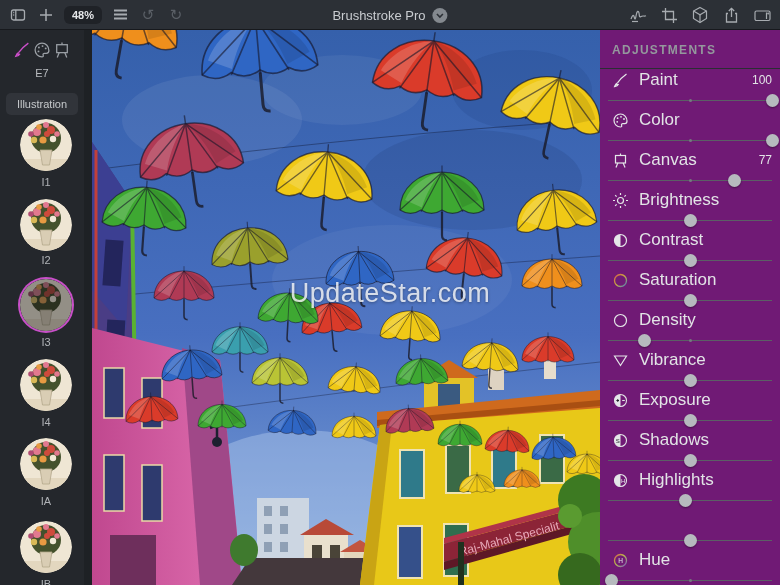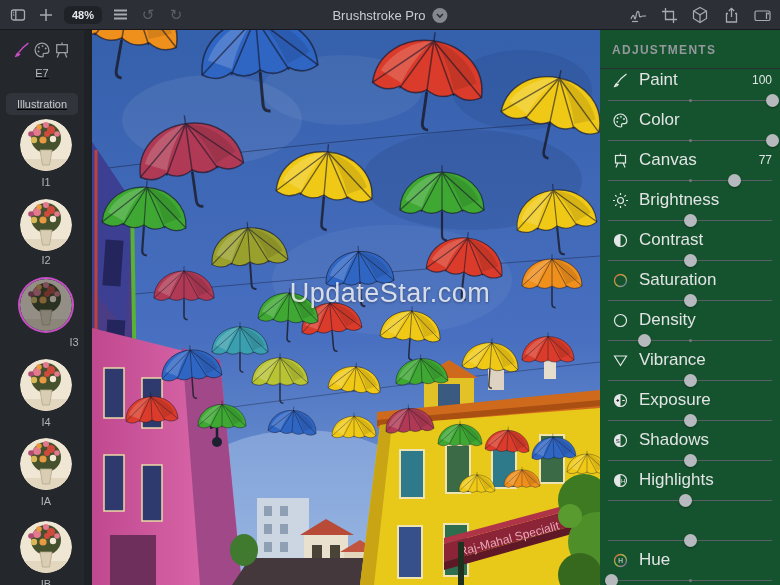--- a/index.html
+++ b/index.html
@@ -20,21 +20,21 @@
   .zoom-pill{background:#1f2227;color:#e6e8ea;font-size:11px;font-weight:bold;
              padding:3px 8px;border-radius:6px;cursor:pointer;}
   .title-wrap{position:absolute;left:50%;top:0;transform:translateX(-50%);height:30px;
               display:flex;align-items:center;gap:7px;cursor:pointer;}
   .title{color:#c9ccd0;font-size:13px;}
   .chev-circle{width:15px;height:15px;border-radius:50%;background:#84898f;display:flex;
                align-items:center;justify-content:center;}
   .chev-circle svg{display:block;}
 
   
-  .sidebar{position:absolute;left:0;top:30px;width:84px;height:555px;background:#24272c;z-index:20;overflow:hidden;text-decoration:underline;}
+  .sidebar{position:absolute;left:0;top:30px;width:84px;height:555px;background:#24272c;z-index:20;overflow:hidden;}
   .tools{display:flex;justify-content:space-between;padding:10px 12px 4px 12px;}
   .tool-btn{width:20px;height:20px;display:flex;align-items:center;justify-content:center;
             color:#9ba0a6;cursor:pointer;}
   .tool-btn.active{color:#cb4fc9;}
   .preset-code{text-align:center;color:#b9bcc0;font-size:11px;margin-top:3px;}
   .cat-pill{margin:14px auto 0 auto;width:72px;background:#31343a;color:#c6c9cc;font-size:11px;
             text-align:center;padding:5px 0;border-radius:5px;cursor:pointer;}
   .thumb{position:absolute;left:20px;width:52px;height:52px;border-radius:50%;overflow:hidden;cursor:pointer;}
   .thumb svg{display:block;}
   .thumb.selected{box-shadow:0 0 0 2px #c84fc8;}
@@ -42,21 +42,21 @@
   .thumb-label{position:absolute;left:0;width:92px;text-align:center;color:#b0b3b7;font-size:11px;}
 
   
   .canvas-area{position:absolute;left:92px;top:30px;width:508px;height:555px;overflow:hidden;background:#3b66b0;cursor:pointer;}
   .canvas-area svg{display:block;}
   .watermark{position:absolute;left:298px;top:263px;transform:translate(-50%,-50%);
              color:rgba(252,252,252,0.8);font-size:27px;letter-spacing:.5px;
              text-shadow:0 1px 3px rgba(0,0,0,.35);white-space:nowrap;pointer-events:none;}
 
   
-  .adj-panel{position:absolute;right:0;top:30px;width:180px;height:555px;background:#14532d;z-index:20;overflow:hidden;}
+  .adj-panel{position:absolute;right:0;top:30px;width:180px;height:555px;background:#701a75;z-index:20;overflow:hidden;}
   .adj-header{color:#94989d;font-size:12px;font-weight:bold;letter-spacing:1.3px;
               padding:13px 12px 11px 12px;border-bottom:1px solid #2b2e33;}
   .adj-row{position:absolute;left:0;width:180px;height:40px;}
   .adj-label-line{position:absolute;left:12px;right:8px;top:8px;height:18px;display:flex;align-items:center;gap:10px;}
   .adj-icon{width:17px;height:17px;color:#e4e6e8;display:flex;align-items:center;justify-content:center;flex:0 0 auto;}
   .adj-name{color:#e2e4e6;font-size:17px;flex:1;}
   .adj-value{color:#e2e4e6;font-size:12px;text-align:right;}
   .track-wrap{position:absolute;left:8px;right:8px;top:37px;height:2px;cursor:pointer;}
   .track-line{position:absolute;left:0;right:0;top:0;height:1px;background:#5b5f65;}
   .track-tick{position:absolute;left:50%;top:-1px;width:3px;height:3px;margin-left:-1.5px;border-radius:50%;background:#75797f;}
@@ -246,21 +246,21 @@
     <circle cx="14" cy="21" r="3.2" fill="#d9b957"></circle>
               <circle cx="26" cy="6" r="3" fill="#e2798f"></circle>
     <circle cx="11" cy="15" r="2.8" fill="#b04a72"></circle>
               <circle cx="27" cy="15" r="3" fill="#cf4a3c"></circle>
     <circle cx="37" cy="15" r="2.8" fill="#e2798f"></circle>
               <circle cx="19" cy="8" r="2.8" fill="#e89a42"></circle>
     <path d="M20 31 h12 l-2.5 15 h-7 Z" fill="#d9cdb4" stroke="#b3a78c" stroke-width="0.8"></path>
   </g>
           </svg>
         </div>
-        <div class="thumb-label" style="top: 306px; margin-left: 28px;">I3</div>
+        <div class="thumb-label" style="top: 306px;">I3</div>
         <div class="thumb" style="top: 329px;">
           <svg width="52" height="52" viewBox="0 0 52 52">
   <defs>
               <clipPath id="thc3">
                 <circle cx="26" cy="26" r="26"></circle>
               </clipPath>
             </defs>
   <g clip-path="url(#thc3)">
     <rect width="52" height="52" fill="#efe6d4"></rect>
     <rect y="40" width="52" height="12" fill="#e3d7bf"></rect>

